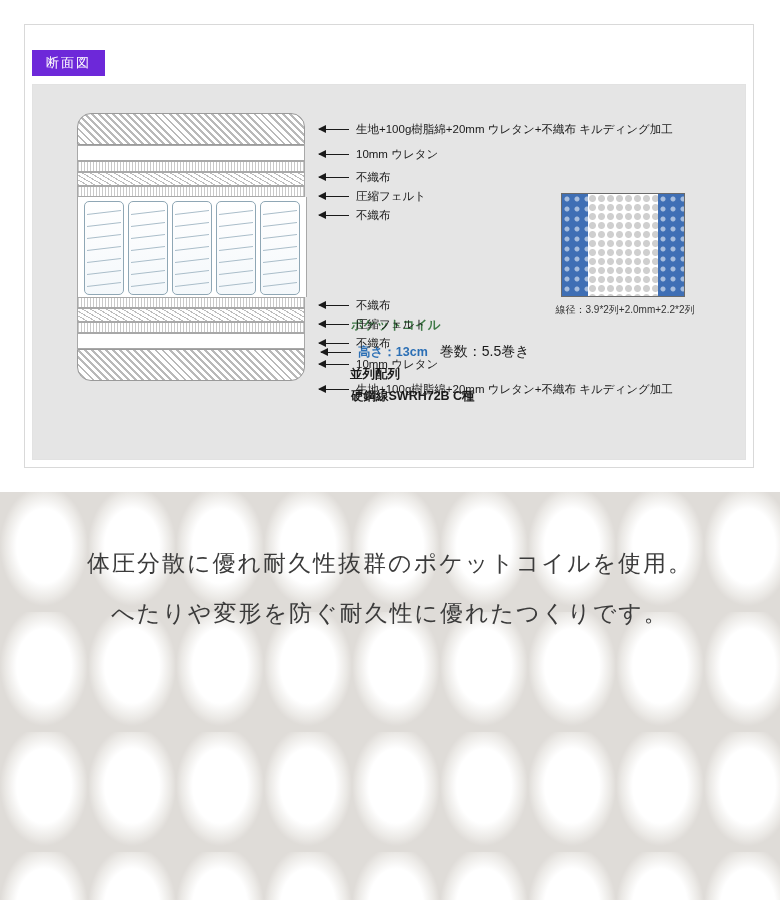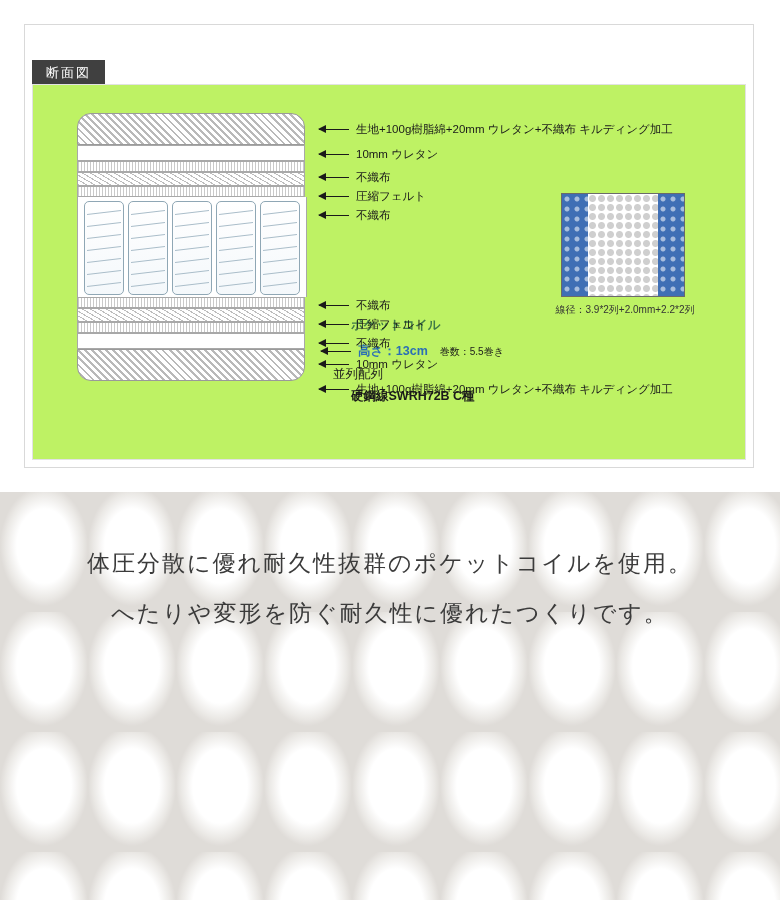--- a/index.html
+++ b/index.html
@@ -29,37 +29,37 @@
     top: 24px;
     width: 730px;
     height: 444px;
     border: 1px solid #d9d9d9;
     box-sizing: border-box;
     background: #ffffff;
   }
   #section-tab {
     position: absolute;
     left: 32px;
-    top: 60px;
-    background: #404040;
+    top: 50px;
+    background: #6d28d9;
     color: #ffffff;
     font-size: 13px;
     letter-spacing: 2px;
     padding: 6px 14px 7px 14px;
     line-height: 1;
   }
   #diagram-frame {
     position: absolute;
     left: 32px;
     top: 84px;
     width: 714px;
     height: 376px;
     border: 1px solid #e2e2e2;
     box-sizing: border-box;
-    background: #bef264;
+    background: #e5e5e5;
   }
 
   
   #layer-stack {
     position: absolute;
     left: 44px;
     top: 28px;
     width: 228px;
     height: 320px;
   }
@@ -202,30 +202,30 @@
     display: flex;
     align-items: center;
     white-space: nowrap;
   }
   .height-strong {
     font-size: 12.5px;
     font-weight: bold;
     color: #2b6fb5;
   }
   .turns {
-    font-size: 10px;
+    font-size: 14px;
     color: #1a1a1a;
     margin-left: 12px;
   }
   #coil-arrange {
     position: absolute;
-    left: 300px;
+    left: 317px;
     top: 281px;
     font-size: 12.5px;
-    font-weight: normal;
+    font-weight: bold;
     color: #1a1a1a;
   }
   #coil-wire {
     position: absolute;
     left: 318px;
     top: 303px;
     font-size: 12.5px;
     font-weight: bold;
     color: #1a1a1a;
   }

